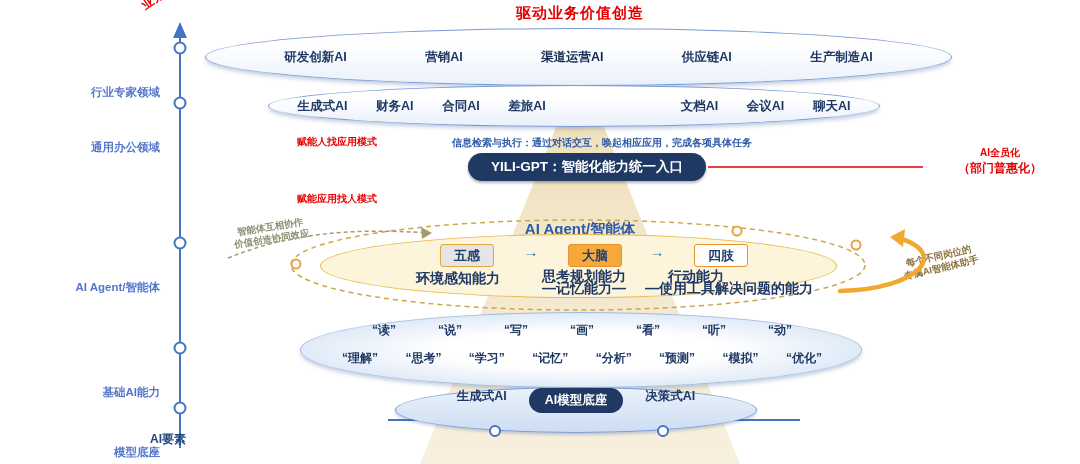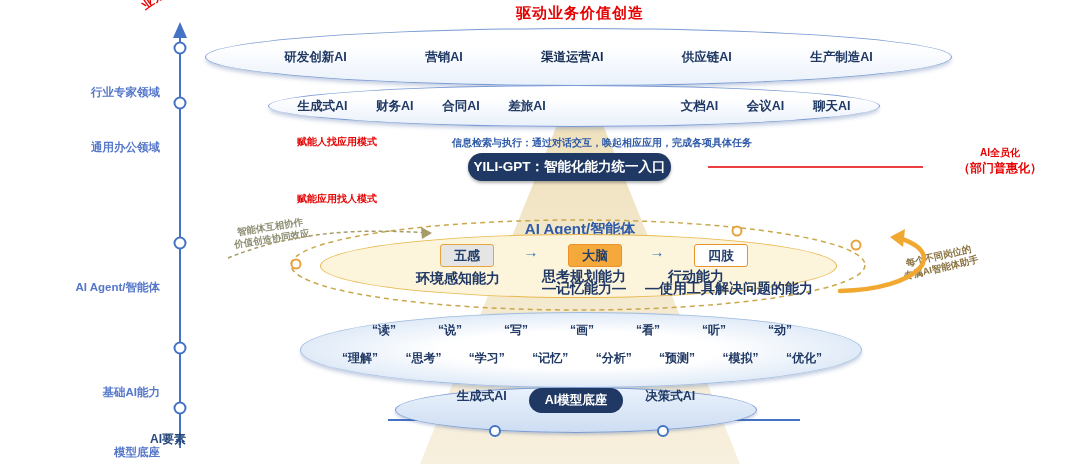--- a/index.html
+++ b/index.html
@@ -30,21 +30,21 @@
   .ell2{left:268px;top:85px;width:610px;height:40px;border:1.5px solid #7a9bd4;
         background:linear-gradient(180deg,#ffffff 30%,#e9f1fb 100%);
         display:flex;align-items:center;justify-content:space-evenly;}
   .item{color:#1f3864;font-size:12.5px;font-weight:600;white-space:nowrap;}
   .item.em{font-weight:800;color:#132a52;}
   .spacer{width:78px;}
 
   
   .redlab{color:#e60000;font-size:10px;font-weight:bold;z-index:3;white-space:nowrap;}
   .bluedesc{color:#2e5aa8;font-size:10px;font-weight:600;z-index:3;white-space:nowrap;}
-  .pill{left:468px;top:153px;width:203px;height:28px;background:#1f3864;border-radius:14px;
+  .pill{left:468px;top:153px;width:238px;height:28px;background:#1f3864;border-radius:14px;
         color:#fff;font-size:13.5px;font-weight:bold;text-align:center;line-height:28px;
         z-index:4;box-shadow:0 2px 3px rgba(0,0,0,.3);white-space:nowrap;}
   .right-red{left:925px;top:146px;width:150px;text-align:center;color:#e60000;z-index:3;}
   .right-red .t1{font-size:10px;font-weight:bold;}
   .right-red .t2{font-size:12px;font-weight:bold;}
 
   
   .agent-title{left:460px;top:220px;width:240px;text-align:center;color:#2e5aa8;
                font-size:15px;font-weight:bold;z-index:3;}
   .agent-ell{left:320px;top:234px;width:515px;height:62px;border-radius:50%;z-index:3;

